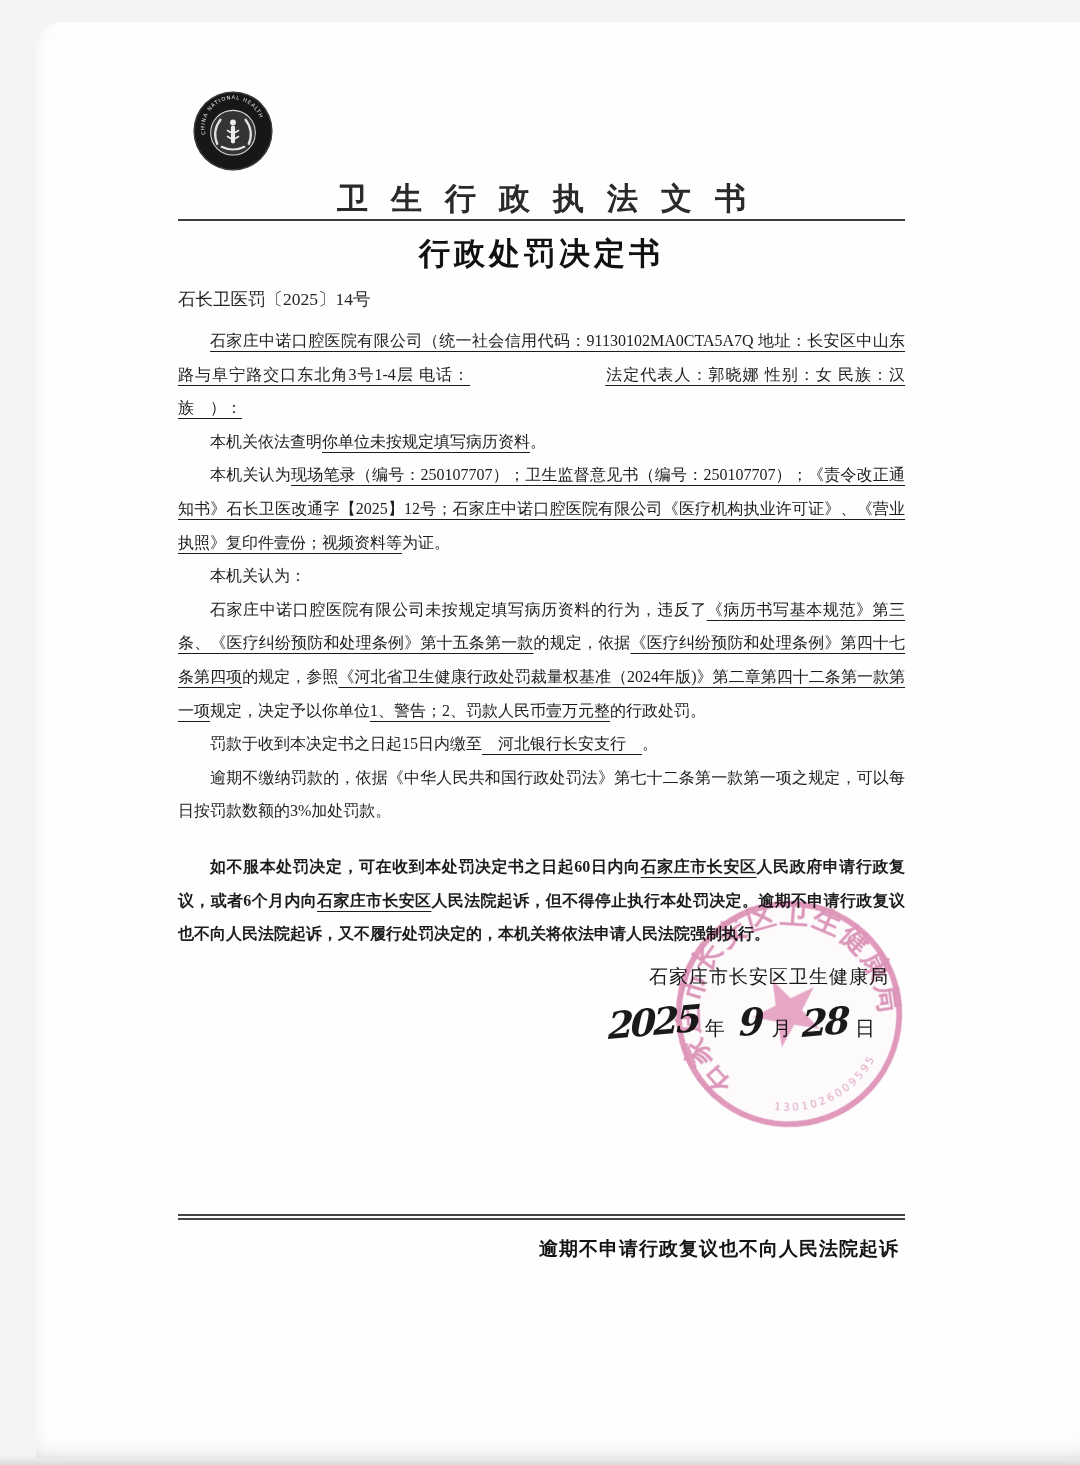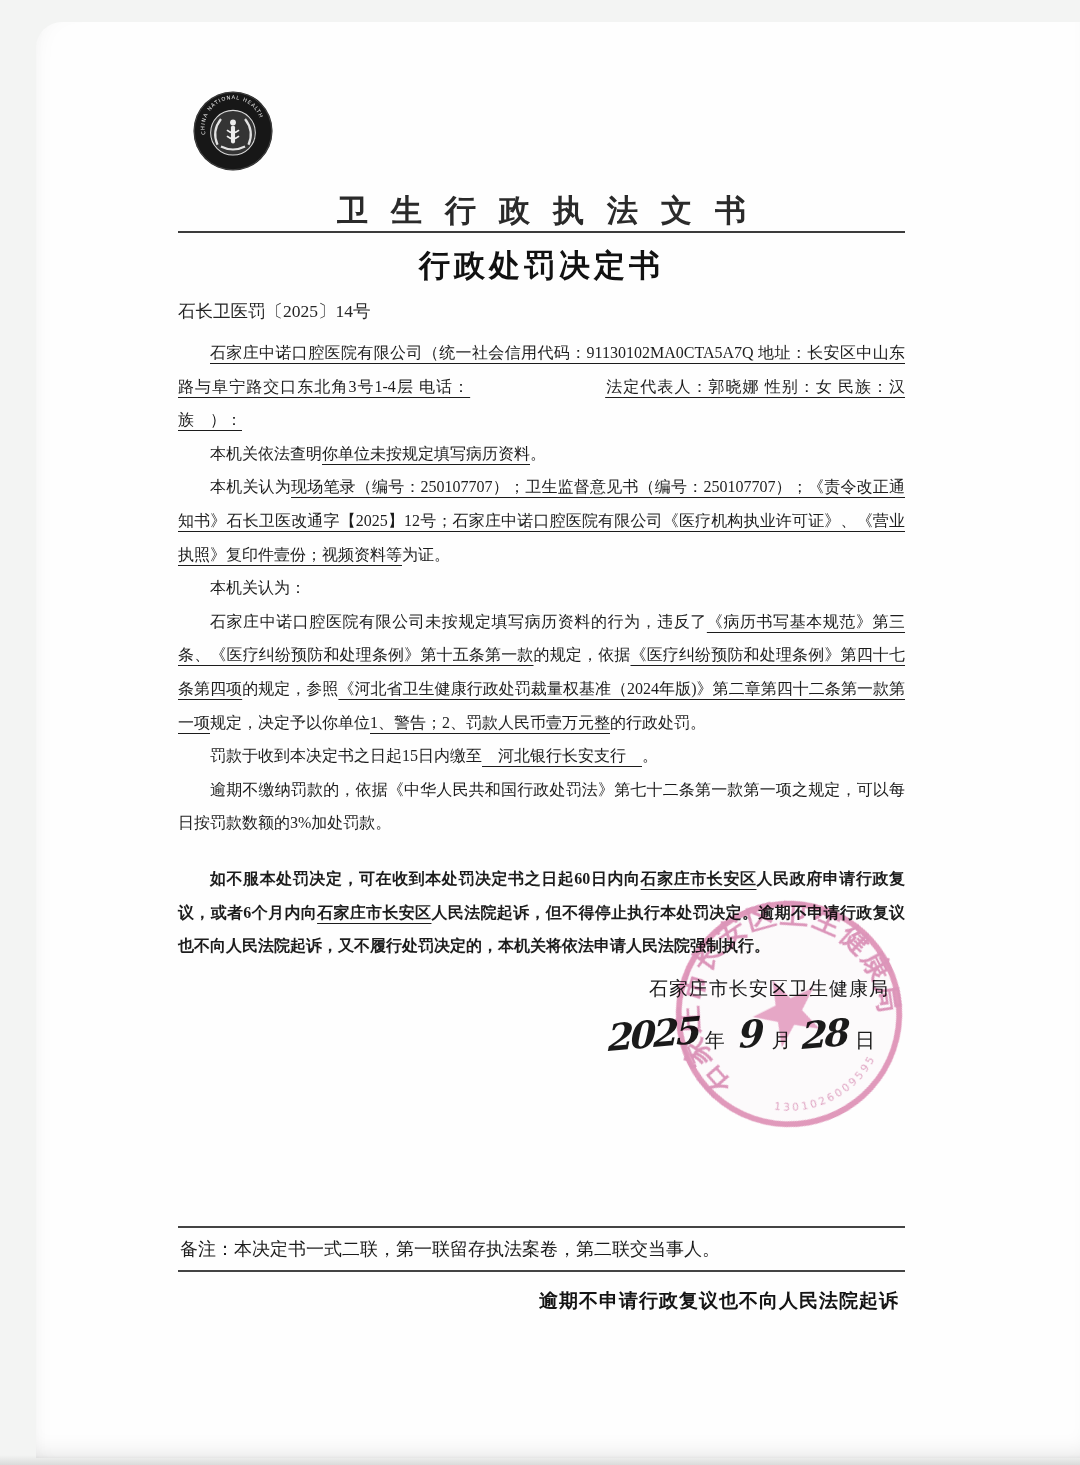--- a/index.html
+++ b/index.html
@@ -12,21 +12,21 @@
   .scan-frame{position:absolute;inset:0;}
   .page{
     position:absolute;left:36px;top:22px;width:1044px;height:1436px;
     background:#fefefe;
     border-top-left-radius:26px;
     box-shadow:inset 0 -18px 28px -22px rgba(0,0,0,.18), inset 14px 0 30px -26px rgba(0,0,0,.10);
   }
   .bottom-shade{position:absolute;left:0;bottom:0;width:100%;height:10px;
     background:linear-gradient(to bottom,rgba(0,0,0,0),rgba(0,0,0,.10));}
 
-  .doc{position:absolute;left:178px;top:100px;width:727px;color:#1f1f1f;}
+  .doc{position:absolute;left:178px;top:88px;width:727px;color:#1f1f1f;}
 
   
   .emblem{position:absolute;left:190px;top:86px;width:86px;height:90px;filter:blur(.3px);}
 
   
   .doc-type{
     margin-top:94px;text-align:center;
     font-size:31px;font-weight:600;color:#2a2a2a;
     letter-spacing:23px;text-indent:23px;
     font-family:"Liberation Serif","DejaVu Serif",serif;
@@ -147,21 +147,20 @@
       <span class="hw">2025</span>
         <span class="date-label">年</span>
         <span class="hw hw-9">9</span>
         <span class="date-label">月</span>
         <span class="hw hw-28">28</span>
         <span class="date-label">日</span>
     </div>
 
     <div class="footer">
       <hr class="foot-rule">
-      <div class="foot-note"><span>备注：</span><span>本决定书一式二联，第一联留存执法案卷，第二联交当事人。</span></div>
       <hr class="foot-rule2">
       <div class="foot-issuer">逾期不申请行政复议也不向人民法院起诉</div>
     </div>
   </div>
 
   <svg class="stamp" viewBox="0 0 240 240">
     <defs>
       <path id="sealArc" d="M 42.1,156.3 A 86,86 0 1 1 197.9,156.3" fill="none"></path>
       <path id="sealNum" d="M 67.2,195.4 A 92,92 0 0 0 172.8,195.4" fill="none"></path>
     </defs>

